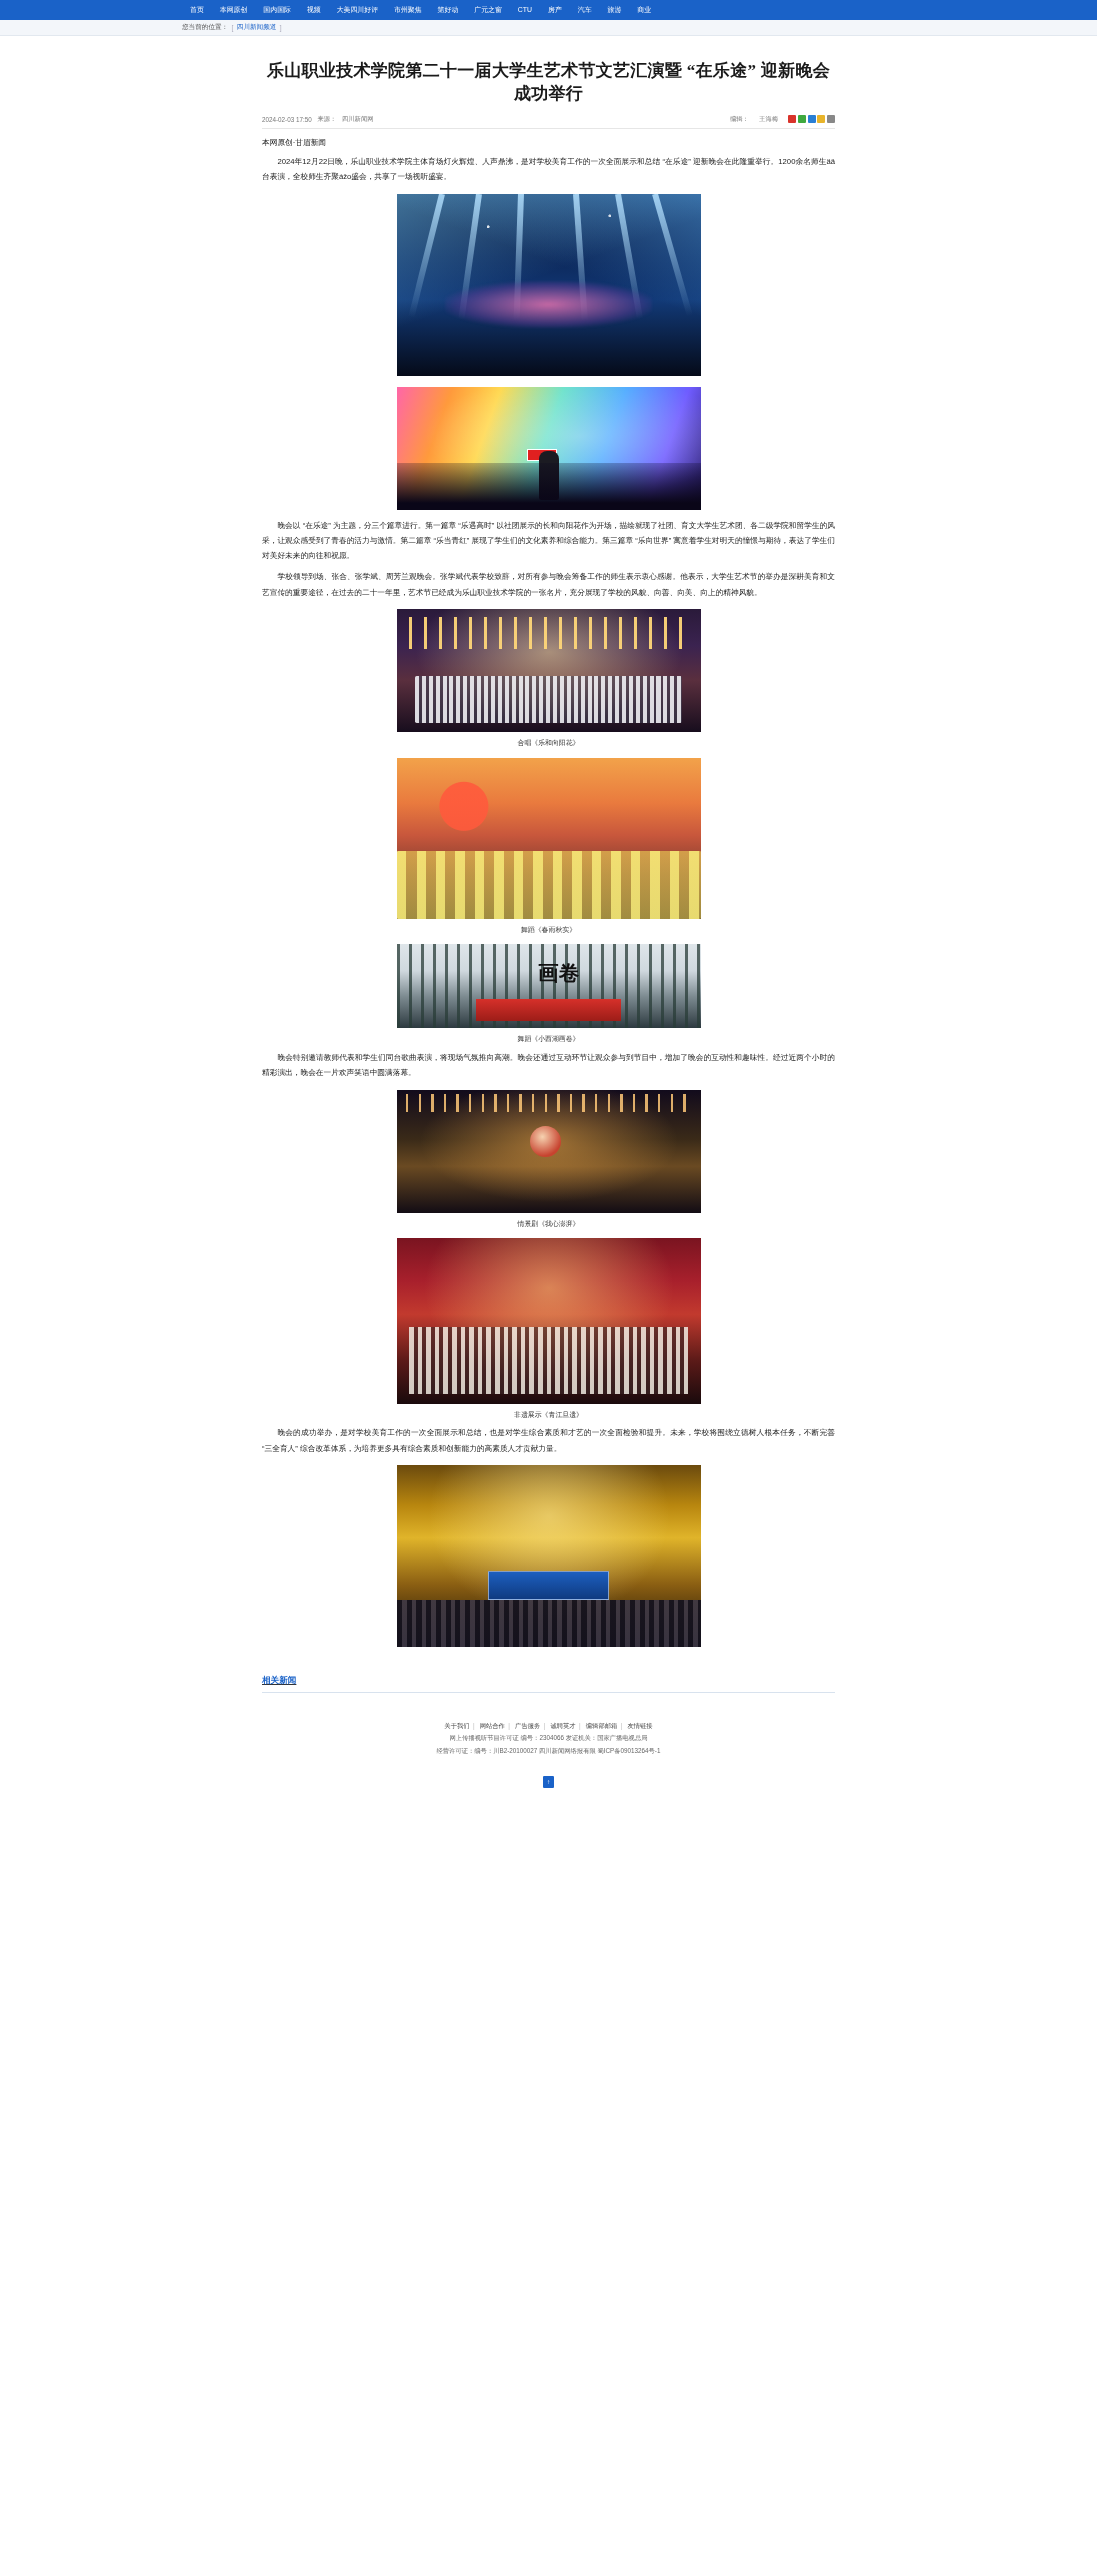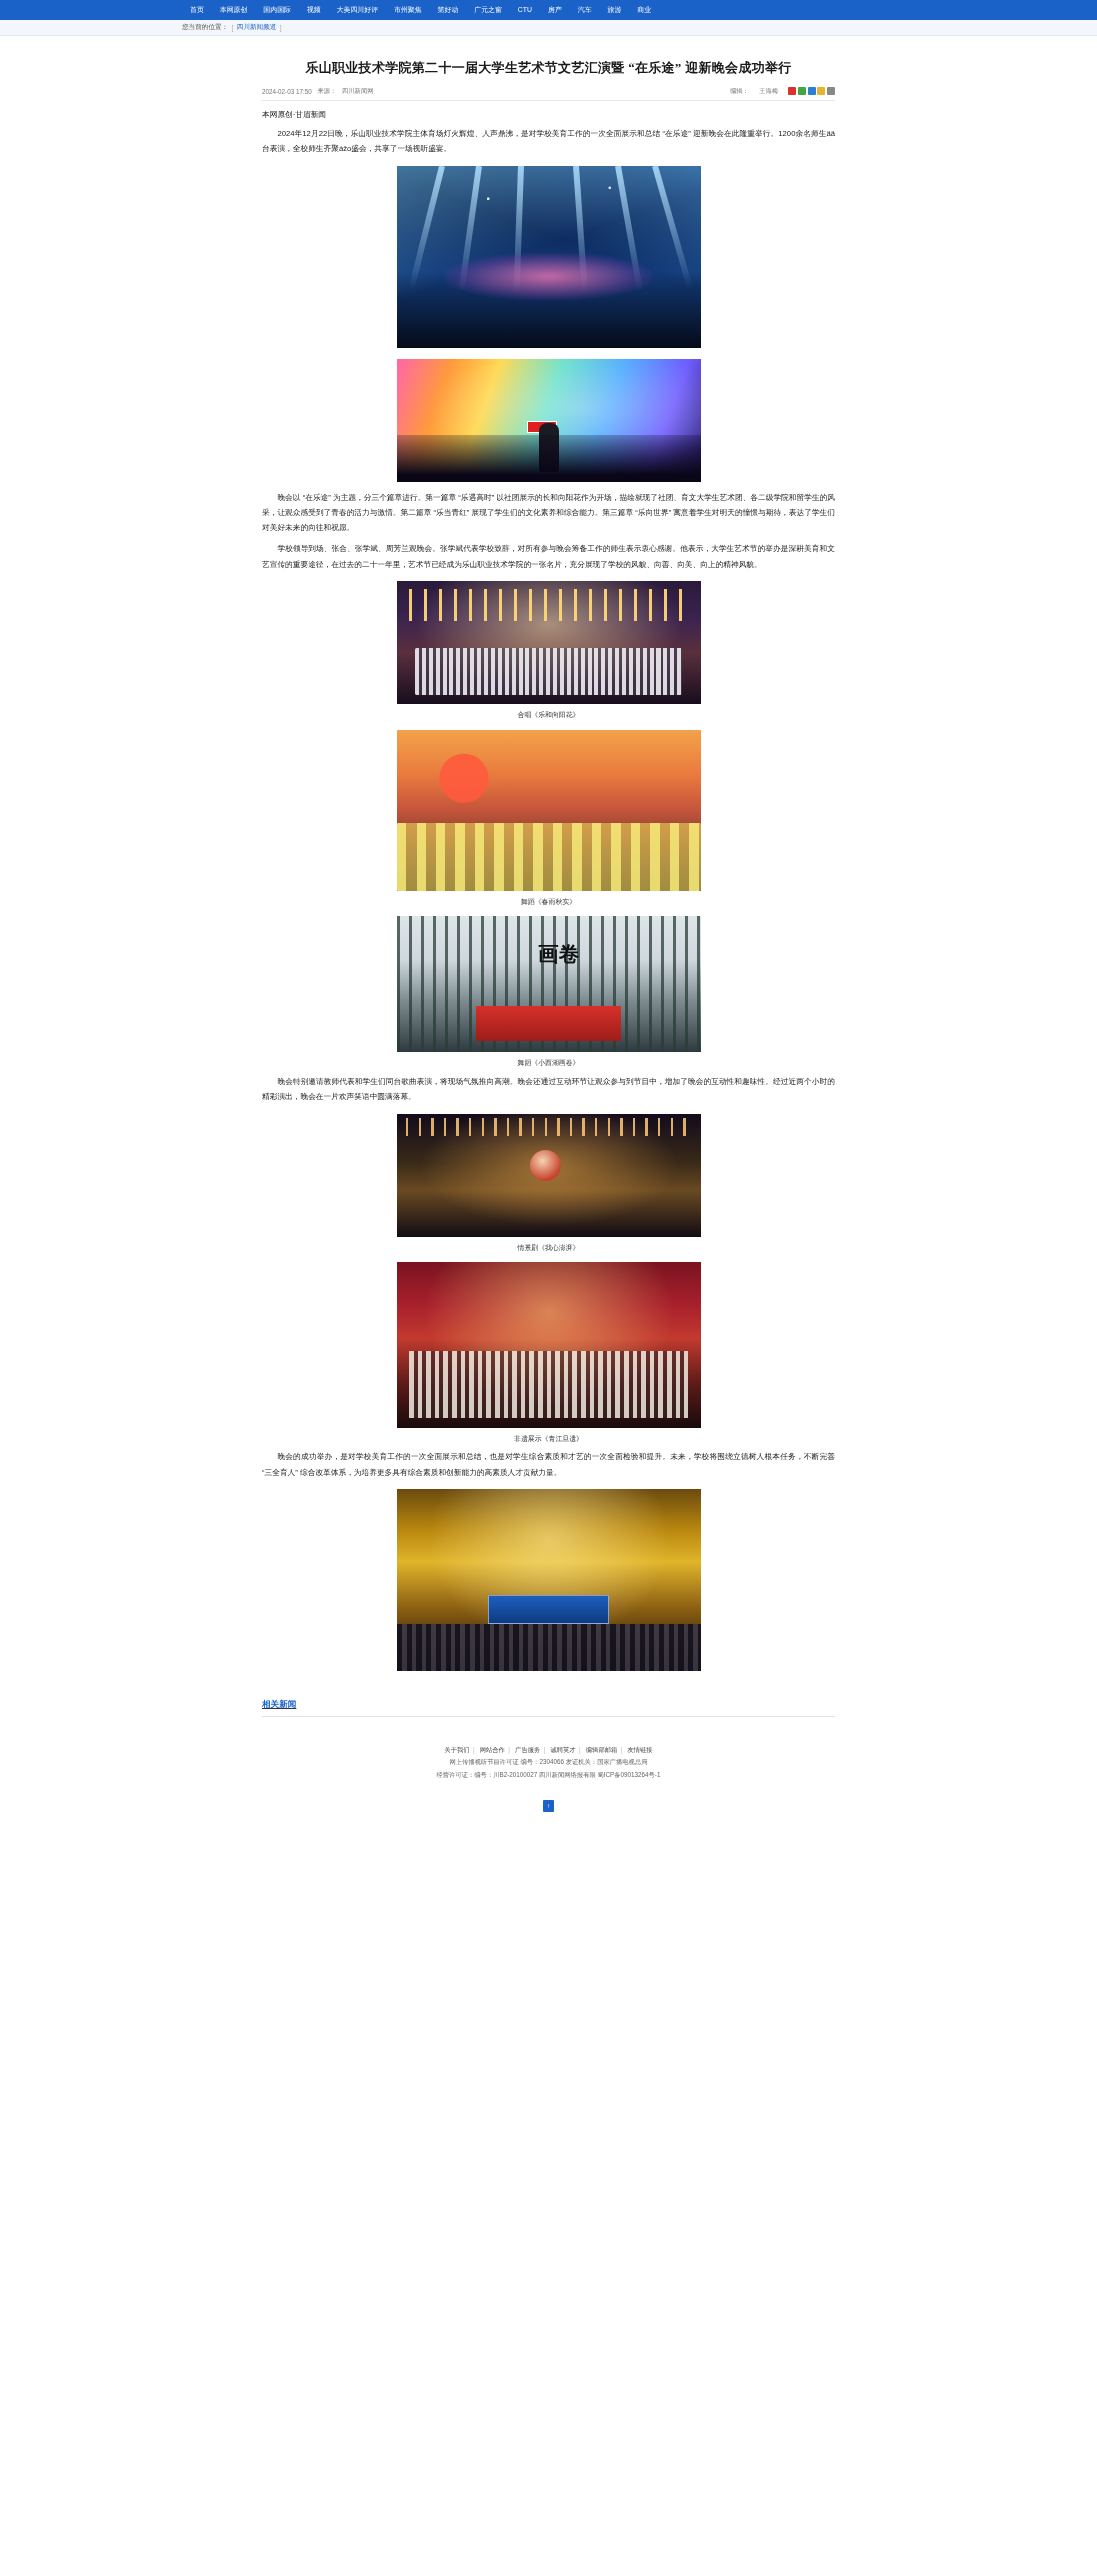--- a/index.html
+++ b/index.html
@@ -51,21 +51,21 @@
     background: #fff;
     padding: 0 0 5.7px 0;
   }
 
   .article {
     padding: 15px 80px 0 80px;
   }
 
   h1.title {
     text-align: center;
-    font-size: 13px;
+    font-size: 17px;
     font-weight: bold;
     color: #1a1a1a;
     margin: 8px 0 10.3px 0;
     letter-spacing: 0.3px;
     font-family: "Liberation Serif", serif;
   }
 
   .meta-row {
     display: flex;
     align-items: center;
@@ -182,21 +182,21 @@
       linear-gradient(to bottom, #f2a24a 0%, #e97a3e 28%, #c8573c 48%, #7e3b2e 72%, #3a2320 100%);
     position: relative;
   }
   .stage4::after{
     content:""; position:absolute; left:0; right:0; bottom:0; height:42%;
     background: repeating-linear-gradient(90deg, rgba(250,238,120,.9) 0 9.2px, rgba(245,226,90,.55) 9.2px 19.5px);
     border-radius: 1.1px;
   }
 
   .stage5 {
-    width: 304px; height: 136px;
+    width: 304px; height: 84px;
     background:
       linear-gradient(to bottom, #dfe6ea 0%, #cfd8de 32%, #7e8c92 62%, #2d3a40 100%);
     position: relative;
   }
   .stage5 .trees{
     position:absolute; inset:0;
     background: repeating-linear-gradient(90deg, rgba(40,60,55,.75) 0 3.4px, transparent 3.4px 12px);
   }
   .stage5 .red{
     position:absolute; left:26%; right:26%; bottom:8%; height:26%;

